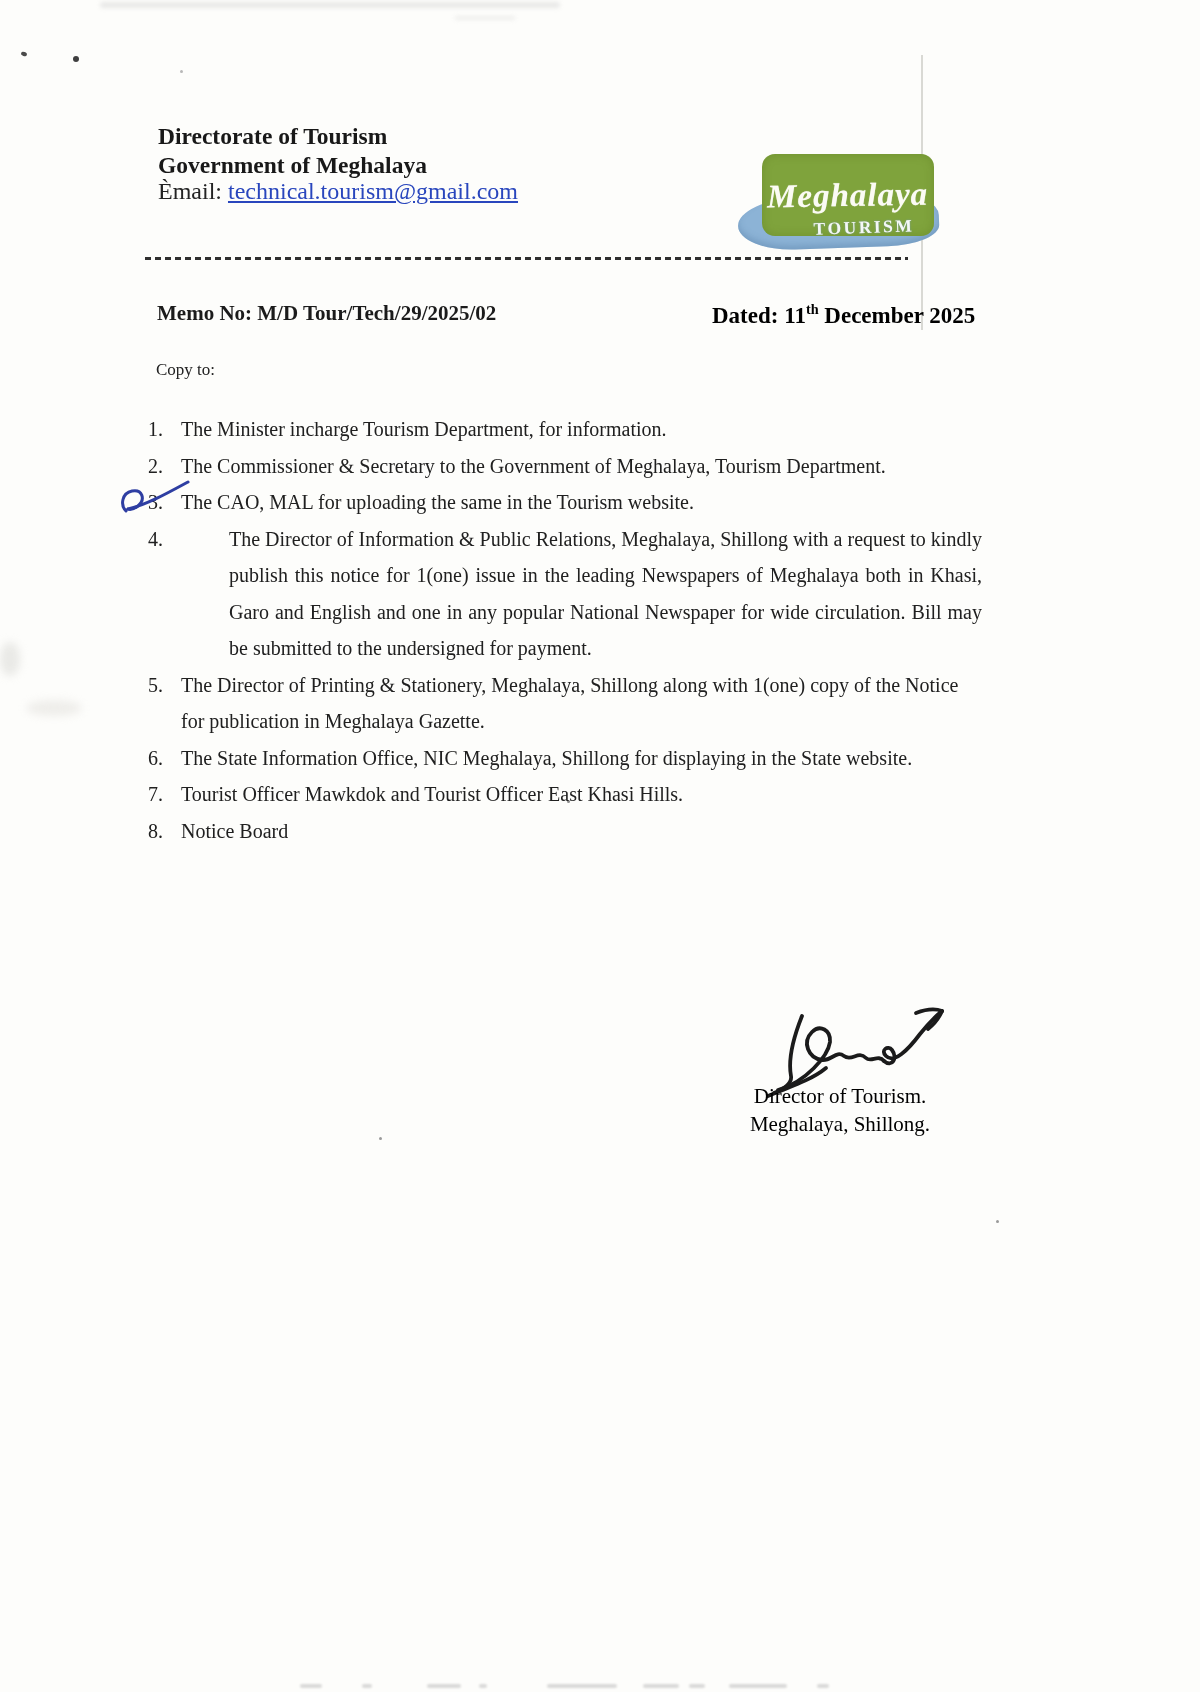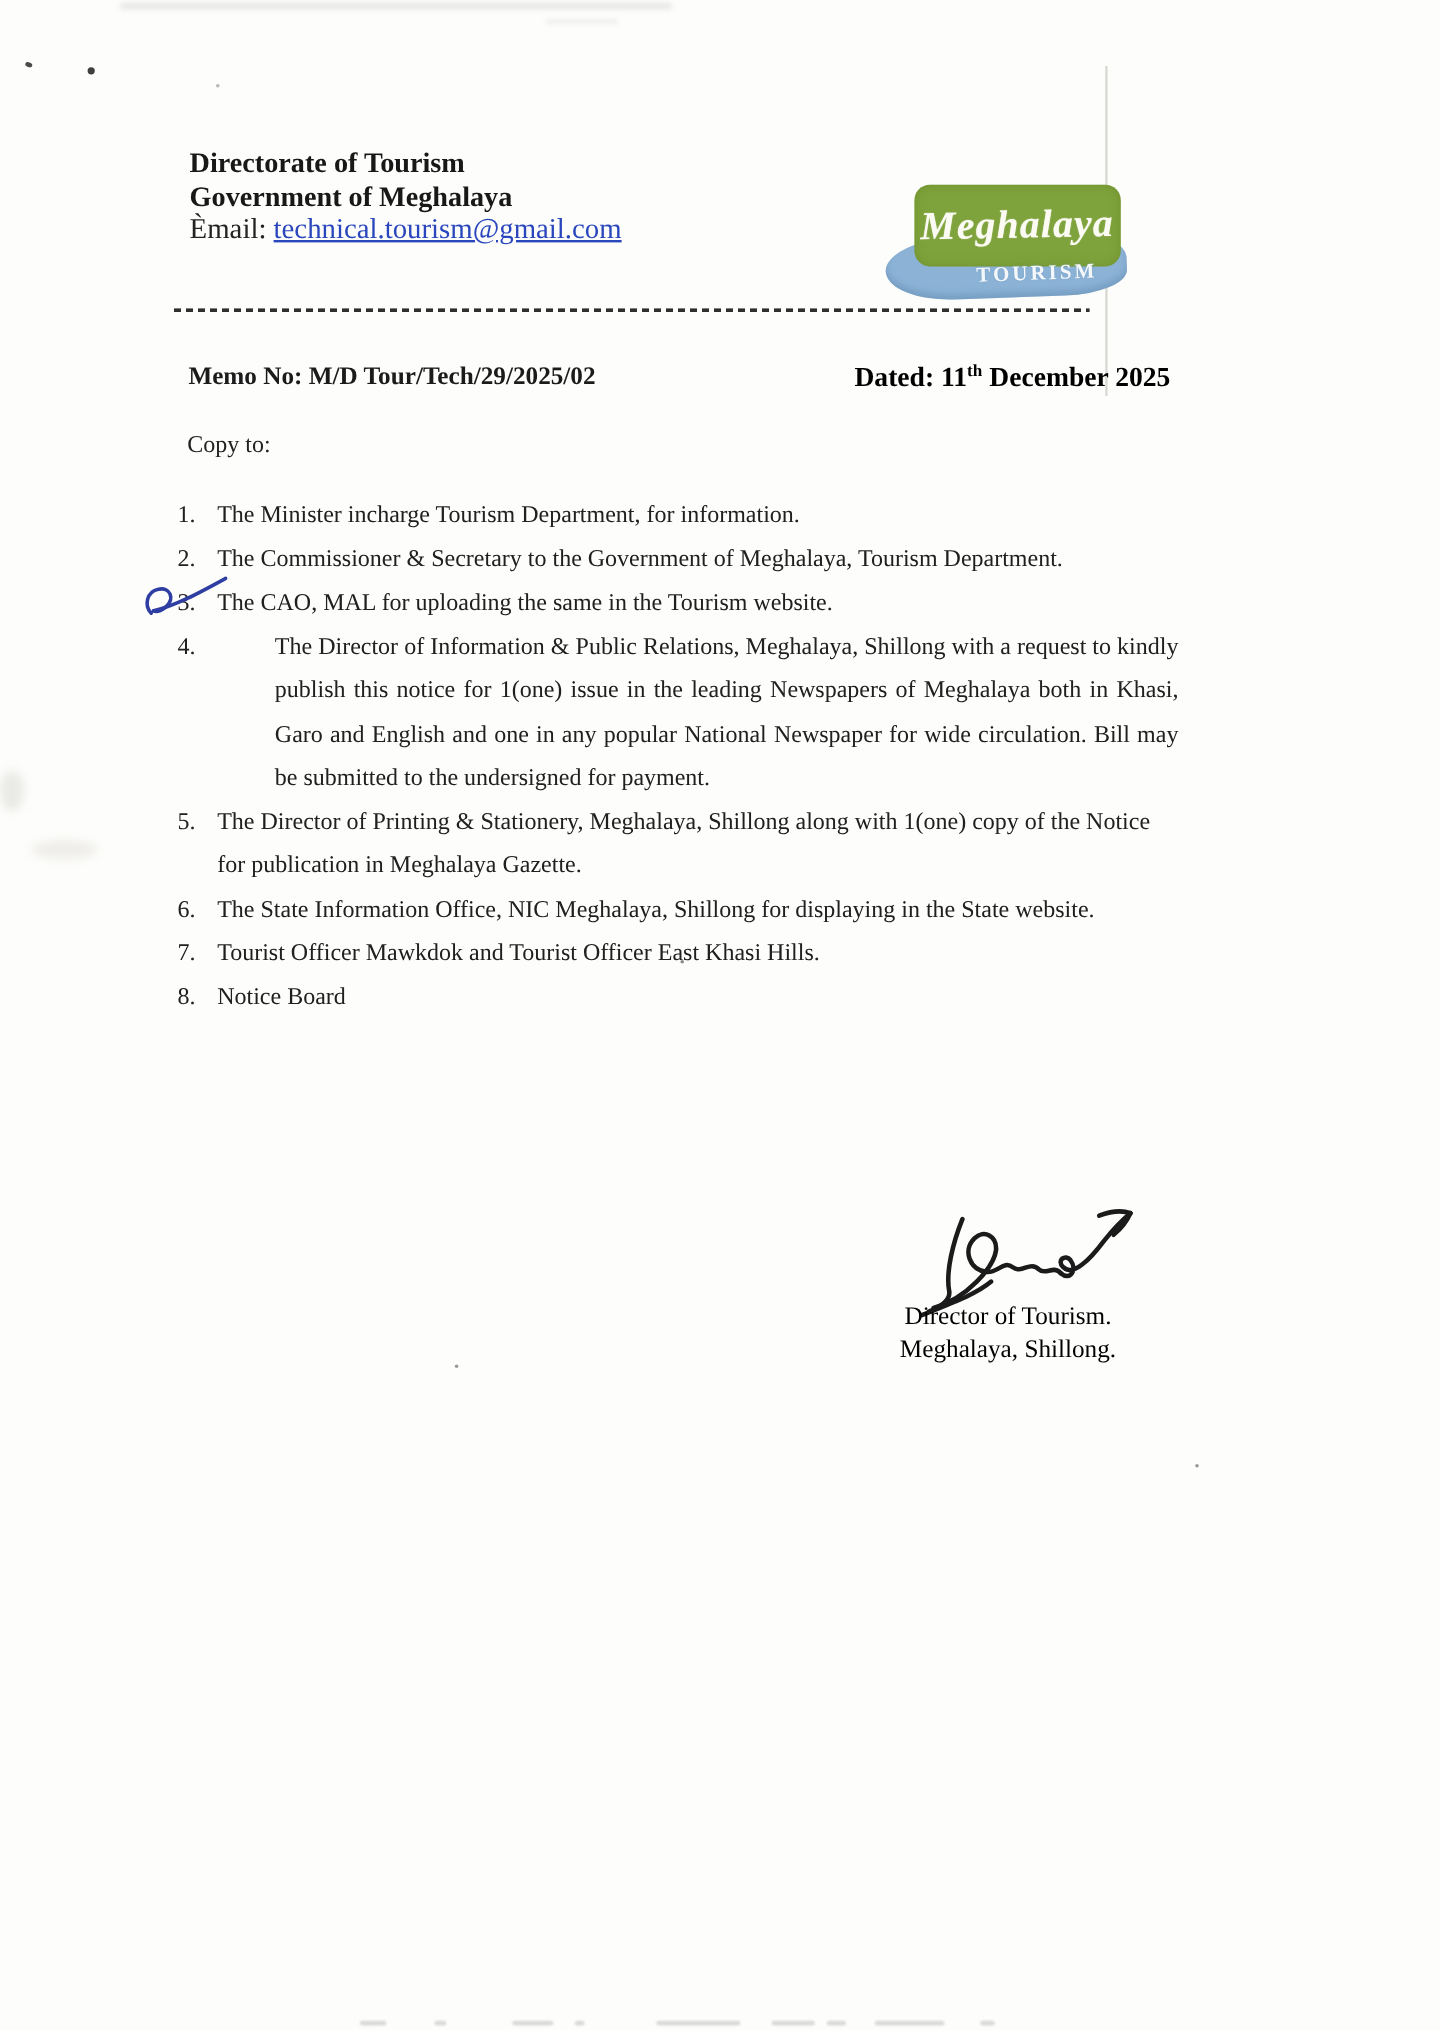--- a/index.html
+++ b/index.html
@@ -22,21 +22,21 @@
   
   .logo{position:absolute;left:738px;top:150px;width:205px;height:100px;}
   .logo-swoosh{
     position:absolute;left:0px;top:46px;width:201px;height:52px;
     background:#8cb3d6;
     border-radius:58% 42% 48% 52% / 95% 80% 70% 90%;
     transform:rotate(-2deg);
     box-shadow:inset 0 -4px 6px rgba(90,130,170,.45);
   }
   .logo-badge{
-    position:absolute;left:24px;top:4px;width:172px;height:68px;
+    position:absolute;left:24px;top:4px;width:172px;height:82px;
     background:#7fa33c;
     border-radius:13px;
     box-shadow:inset 0 0 10px rgba(90,120,30,.4);
     display:flex;align-items:center;justify-content:center;
   }
   .logo-script{
     font-family:cursive;
     font-style:italic;font-weight:bold;
     font-size:33px;color:#fbfbf4;
     transform:rotate(-1deg);
@@ -55,21 +55,21 @@
   }
   
   .dashed-sep{
     position:absolute;left:145px;top:257px;width:763px;height:3px;
     background:repeating-linear-gradient(90deg,#2f2f2f 0 6px,transparent 6px 10px);
   }
   
   .memo-no{position:absolute;left:157px;top:301px;font-weight:bold;font-size:21px;color:#1b1b1b;white-space:nowrap;}
   .memo-date{position:absolute;left:712px;top:301px;font-weight:bold;font-size:23px;color:#000000;white-space:nowrap;}
   
-  .copy-to{position:absolute;left:156px;top:360px;font-size:20px;color:#222;}
+  .copy-to{position:absolute;left:156px;top:360px;font-size:17px;color:#222;}
   .copy-list{position:absolute;left:148px;top:411px;width:834px;}
   .copy-item{display:grid;grid-template-columns:33px 1fr;font-size:20px;line-height:36.5px;color:#202020;}
   .copy-item .num{text-align:left;}
   .copy-item.justify .txt{text-align:justify;margin-left:48px;}
   
   .tick-mark{position:absolute;left:118px;top:479px;width:78px;height:44px;}
   
   .signature{position:absolute;left:758px;top:998px;width:192px;height:102px;}
   .sig-block{position:absolute;left:742px;top:1082px;width:196px;text-align:center;}
   .sig-line{font-size:21px;line-height:28px;color:#000000;white-space:nowrap;}

